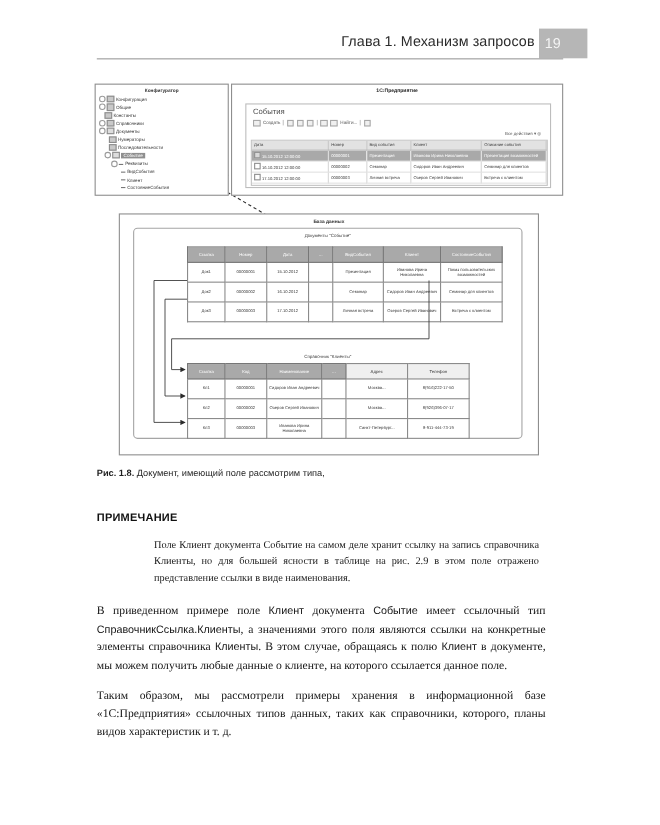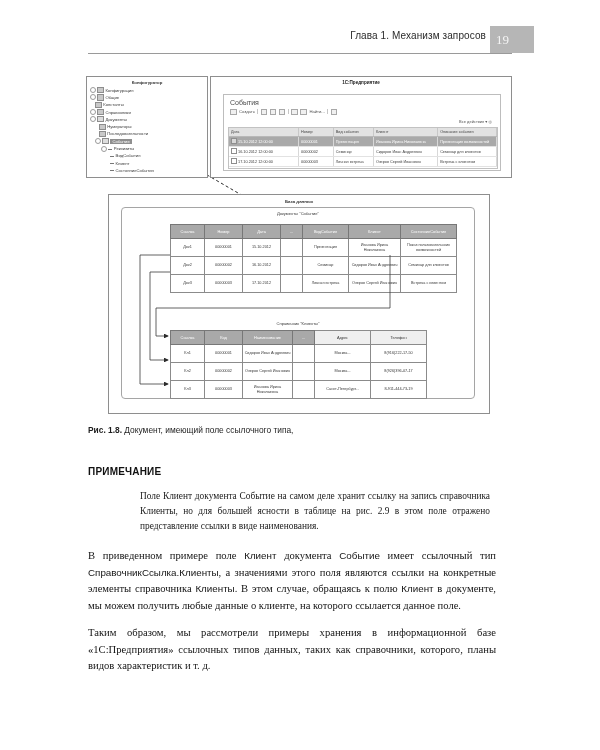--- a/index.html
+++ b/index.html
@@ -12,31 +12,31 @@
 
   
   .runhead{
     position:absolute;left:0;top:28px;width:600px;height:26px;
   }
   .runhead .rule{
     position:absolute;left:88px;top:25px;width:424px;height:1px;background:#9a9a9a;
   }
   .runhead .title{
     position:absolute;right:114px;top:2px;
-    font-family:"Liberation Sans",sans-serif;font-size:10px;color:#2b2b2b;
+    font-family:"Liberation Sans",sans-serif;font-size:13px;color:#2b2b2b;
     letter-spacing:.1px;white-space:nowrap;
   }
   .runhead .pgbox{
     position:absolute;right:66px;top:-2px;width:44px;height:27px;
     background:#b6b6b6;
   }
   .runhead .pgnum{
     position:absolute;right:66px;top:-2px;width:63px;height:27px;
     display:flex;align-items:center;justify-content:center;
-    font-family:Liberation Serif, serif;font-size:13px;color:#f4f4f4;
+    font-family:Liberation Sans, sans-serif;font-size:13px;color:#f4f4f4;
   }
 
   
   .figure{position:absolute;left:84px;top:66px;width:428px;height:350px;}
 
   .fig-box{position:absolute;border:1px solid #8e8e8e;background:#fff;}
 
   
   .cfg{left:2px;top:10px;width:120px;height:100px;}
   .cfg-title{
@@ -433,21 +433,21 @@
           <path d="M48,64 L28,64 L28,152 L46,152" stroke="#3a3a3a" stroke-width=".8" fill="none" marker-end="url(#ah)"></path>
           <path d="M268,47 L268,100 L34,100 L34,128 L46,128" stroke="#3a3a3a" stroke-width=".8" fill="none" marker-end="url(#ah)"></path>
         </svg>
 
       </div>
     </div>
   </div>
 
   <div class="caption">
     <b>Рис. 1.8.</b>
-    <span>Документ, имеющий поле ссылочного типа,</span>
+    <span>Документ, имеющий поле рассмотрим типа,</span>
   </div>
 
   <div class="note-h">ПРИМЕЧАНИЕ</div>
   <div class="note-b">Поле Клиент документа Событие на самом деле хранит ссылку на запись справочника Клиенты, но для большей ясности в таблице на рис. 2.9 в этом поле отражено представление ссылки в виде наименования.</div>
 
   <div class="body">
     <p><span>В приведенном примере поле </span><span class="sn">Клиент</span><span> документа </span><span class="sn">Событие</span><span> имеет ссылочный тип </span><span class="sn">СправочникСсылка.Клиенты</span><span>, а значениями этого поля являются ссылки на конкретные элементы справочника </span><span class="sn">Клиенты</span><span>. В этом случае, обращаясь к полю </span><span class="sn">Клиент</span><span> в документе, мы можем получить любые данные о клиенте, на которого ссылается данное поле.</span></p>
     <p>Таким образом, мы рассмотрели примеры хранения в информационной базе «1С:Предприятия» ссылочных типов данных, таких как справочники, которого, планы видов характеристик и т. д.</p>
   </div>
 

